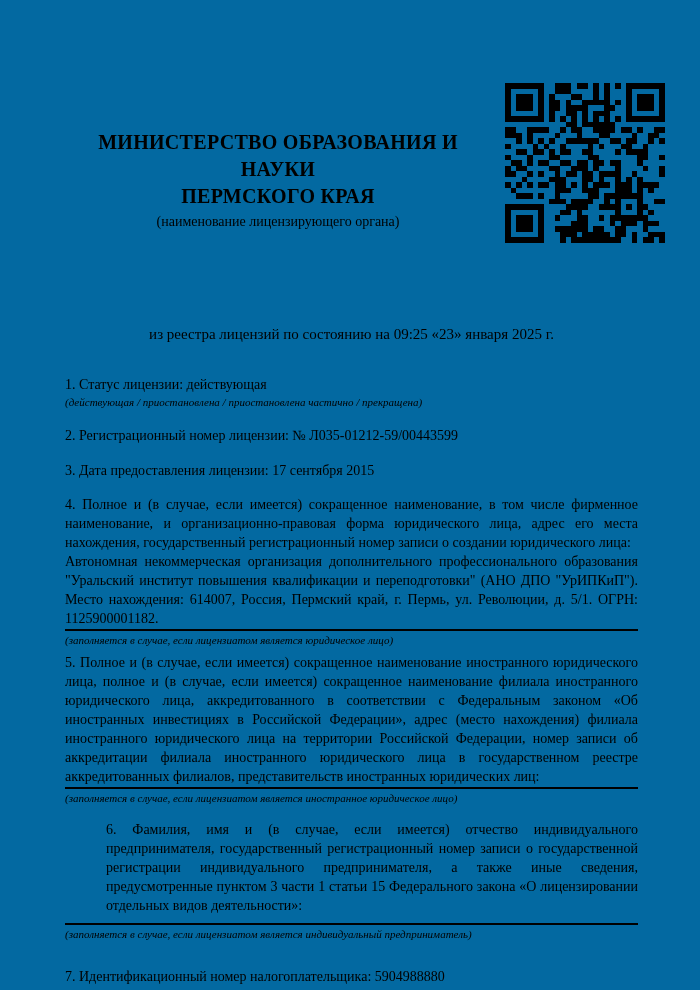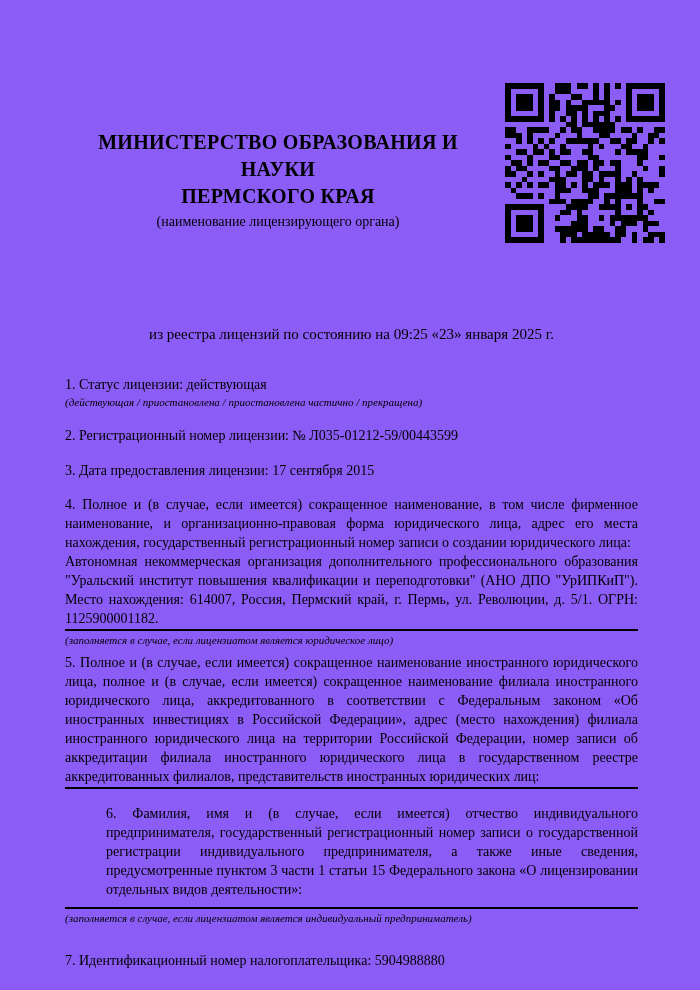--- a/index.html
+++ b/index.html
@@ -4,21 +4,21 @@
 <style>
   html, body {
     margin: 0;
     padding: 0;
     background: #ffffff;
   }
   .page {
     position: relative;
     width: 700px;
     height: 990px;
-    background: #8b5cf6;
+    background: #0369a1;
     color: #000000;
     font-family: "Liberation Serif", "DejaVu Serif", serif;
     overflow: hidden;
   }
   .content {
     padding: 0 62px 0 65px;
   }
   
   .ministry {
     margin-top: 129px;
@@ -530,20 +530,21 @@
 
     <div class="item item-3">3. Дата предоставления лицензии: 17 сентября 2015</div>
 
     <div class="item item-4 para">4. Полное и (в случае, если имеется) сокращенное наименование, в том числе фирменное наименование, и организационно-правовая форма юридического лица, адрес его места нахождения, государственный регистрационный номер записи о создании юридического лица:</div>
     <div class="item para">Автономная некоммерческая организация дополнительного профессионального образования "Уральский институт повышения квалификации и переподготовки" (АНО ДПО "УрИПКиП"). Место нахождения: 614007, Россия, Пермский край, г. Пермь, ул. Революции, д. 5/1. ОГРН: 1125900001182.</div>
     <hr class="rule">
     <div class="caption-small after-rule">(заполняется в случае, если лицензиатом является юридическое лицо)</div>
 
     <div class="item item-5 para">5. Полное и (в случае, если имеется) сокращенное наименование иностранного юридического лица, полное и (в случае, если имеется) сокращенное наименование филиала иностранного юридического лица, аккредитованного в соответствии с Федеральным законом «Об иностранных инвестициях в Российской Федерации», адрес (место нахождения) филиала иностранного юридического лица на территории Российской Федерации, номер записи об аккредитации филиала иностранного юридического лица в государственном реестре аккредитованных филиалов, представительств иностранных юридических лиц:</div>
     <hr class="rule">
+    <div class="caption-small after-rule">(заполняется в случае, если лицензиатом является иностранное юридическое лицо)</div>
 
     <div class="item item-6 para">6. Фамилия, имя и (в случае, если имеется) отчество индивидуального предпринимателя, государственный регистрационный номер записи о государственной регистрации индивидуального предпринимателя, а также иные сведения, предусмотренные пунктом 3 части 1 статьи 15 Федерального закона «О лицензировании отдельных видов деятельности»:</div>
     <hr class="rule rule-gap">
     <div class="caption-small after-rule">(заполняется в случае, если лицензиатом является индивидуальный предприниматель)</div>
 
     <div class="item item-7">7. Идентификационный номер налогоплательщика: 5904988880</div>
 
   </div>
 </div>
 

